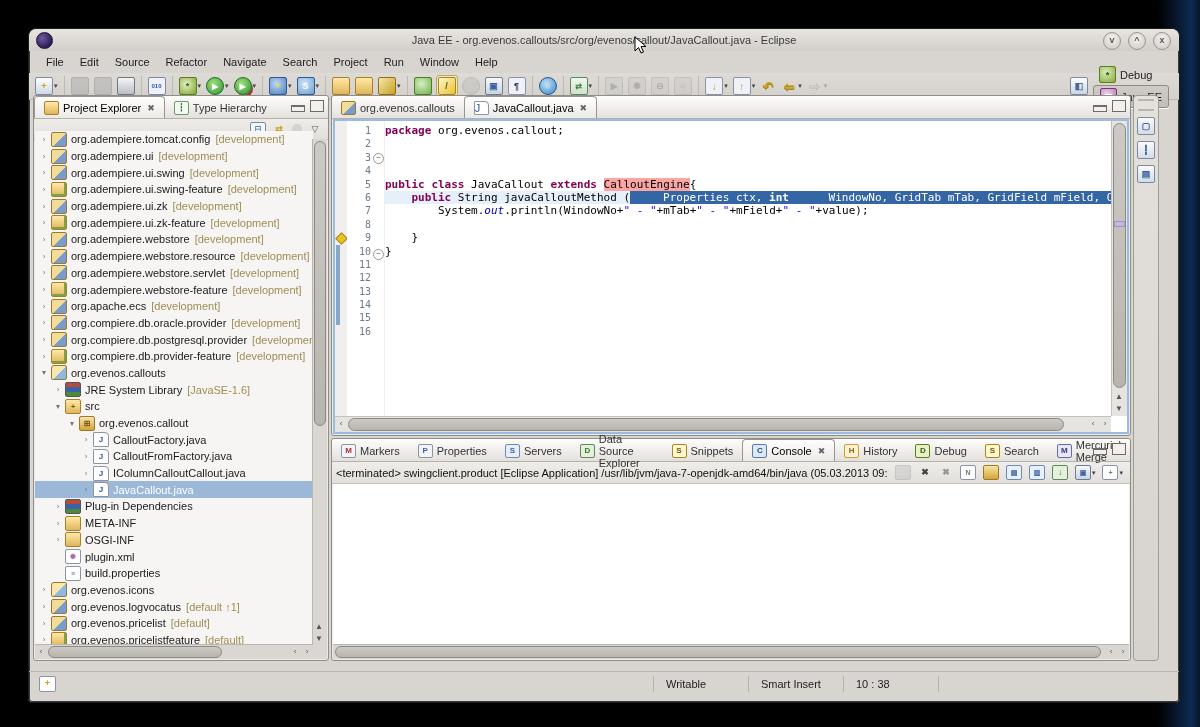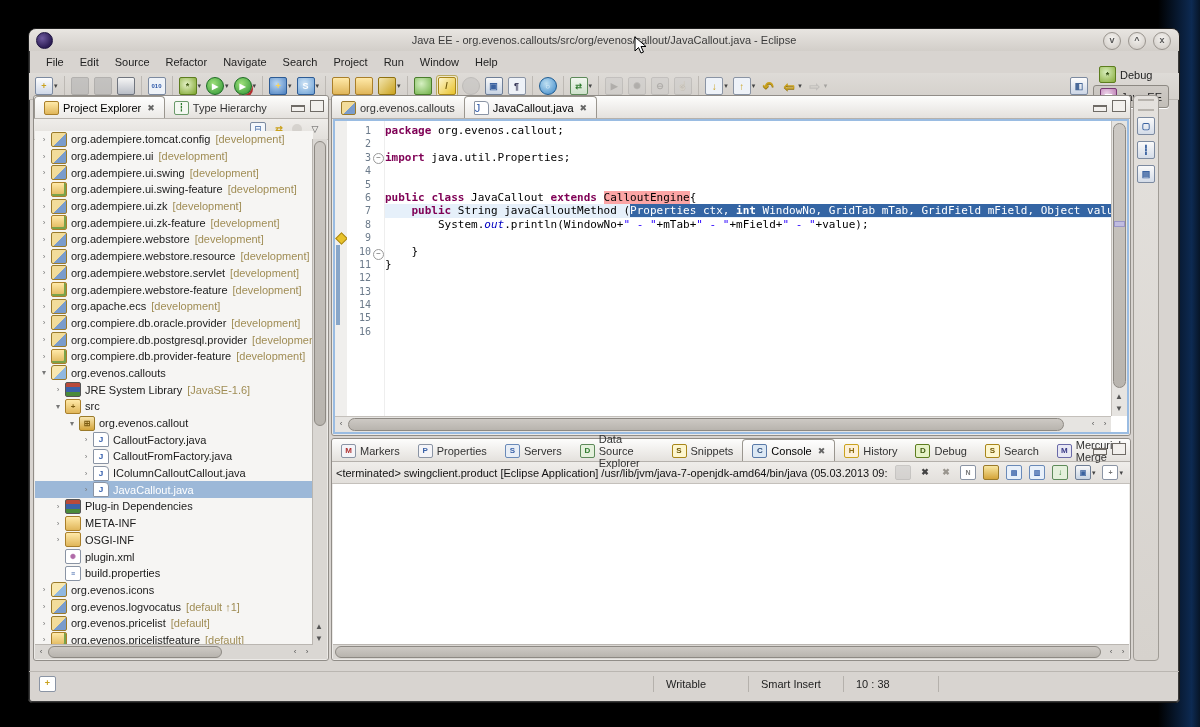--- a/index.html
+++ b/index.html
@@ -136,21 +136,21 @@
     font-size:8px;line-height:8px;text-align:center;margin:2.1px auto 0;}
   .ed-text{position:absolute;left:50px;top:0;right:16px;bottom:16px;background:#fff;overflow:hidden;
     font-family:"DejaVu Sans Mono",monospace;font-size:11px;padding-top:3px;}
   .cline,.lnum,.fline{height:13.4px;line-height:13.4px;white-space:pre;}
   .cline.cur{background:#e6f0fa;}
   .t-k{color:#7f0055;font-weight:bold;}
   .t-p{color:#000;}
   .t-s{color:#2a00ff;}
   .t-it{color:#0000c0;font-style:italic;}
   .t-o{background:#fca5a5;color:#000;}
-  .t-sel{background:#3465a4;color:#fff;}
+  .t-sel{background:#3465a4;color:#fff;padding-left:33px;}
   .t-selk{background:#3465a4;color:#fff;font-weight:bold;}
   .ed-sbv{position:absolute;right:0;top:0;bottom:16px;width:15px;background:#e6e4e1;border-left:1px solid #c4c0bb;}
   .ed-sbh{position:absolute;left:0;right:16px;bottom:0;height:15px;background:#e6e4e1;border-top:1px solid #c4c0bb;}
   .ovtick{position:absolute;right:2px;width:9px;height:4px;background:#c0bce0;border:1px solid #9a96c8;}
   
   .con-toolbar{height:21px;display:flex;align-items:center;background:linear-gradient(#efedea,#e2dfdb);
     border-bottom:1px solid #c4c0bb;font-size:11px;color:#111;padding-left:4px;}
   .con-status{flex:1;white-space:nowrap;overflow:hidden;}
   .con-icons{display:flex;align-items:center;gap:5px;padding:0 6px;}
   .ci{width:14px;height:13px;border-radius:2px;font-size:9px;line-height:13px;text-align:center;font-weight:bold;}
@@ -618,21 +618,20 @@
               <div class="fline"></div>
               <div class="fline"></div>
               <div class="fline"></div>
               <div class="fline"></div>
               <div class="fline"></div>
               <div class="fline"></div>
             </div>
           <div class="ed-text" id="ed-text">
               <div class="cline"><span class="t-k">package</span><span class="t-p"> org.evenos.callout;</span></div>
               <div class="cline"></div>
-              <div class="cline"><span class="t-k">import</span><span class="t-p"> java.util.Properties;</span></div>
               <div class="cline"></div>
               <div class="cline"></div>
               <div class="cline"><span class="t-k">public</span><span class="t-p"> </span><span class="t-k">class</span><span class="t-p"> JavaCallout </span><span class="t-k">extends</span><span class="t-p"> </span><span class="t-o">CalloutEngine</span><span class="t-p">{</span></div>
               <div class="cline cur"><span class="t-p">    </span><span class="t-k">public</span><span class="t-p"> String javaCalloutMethod (</span><span class="t-sel">Properties ctx, </span><span class="t-selk">int</span><span class="t-sel"> WindowNo, GridTab mTab, GridField mField, Object value</span></div>
               <div class="cline"><span class="t-p">        System.</span><span class="t-it">out</span><span class="t-p">.println(WindowNo+</span><span class="t-s">" - "</span><span class="t-p">+mTab+</span><span class="t-s">" - "</span><span class="t-p">+mField+</span><span class="t-s">" - "</span><span class="t-p">+value);</span></div>
               <div class="cline"></div>
               <div class="cline"><span class="t-p">    }</span></div>
               <div class="cline"><span class="t-p">}</span></div>
               <div class="cline"></div>
             </div>

